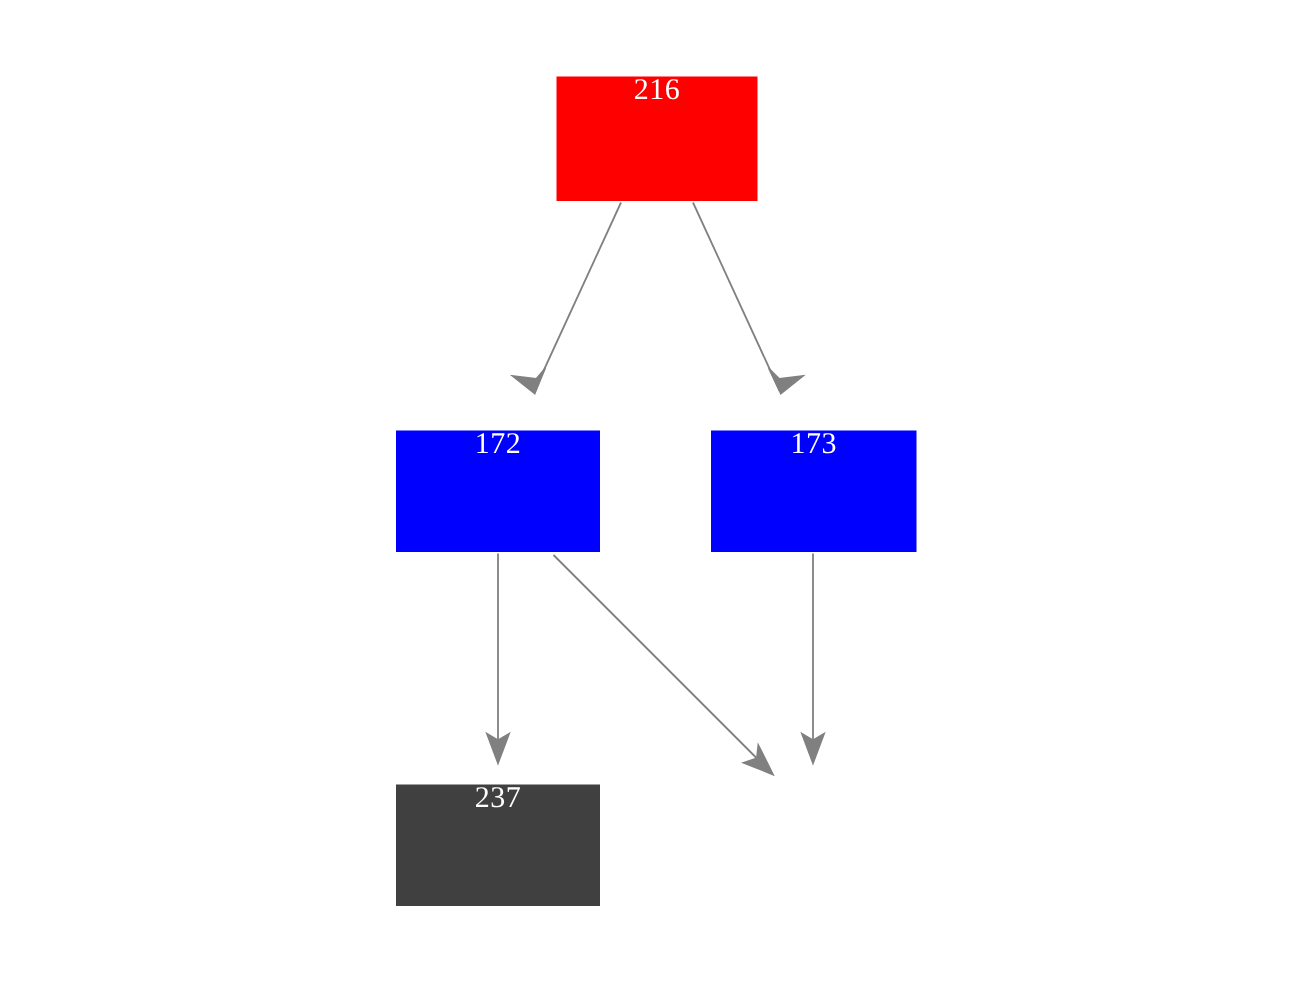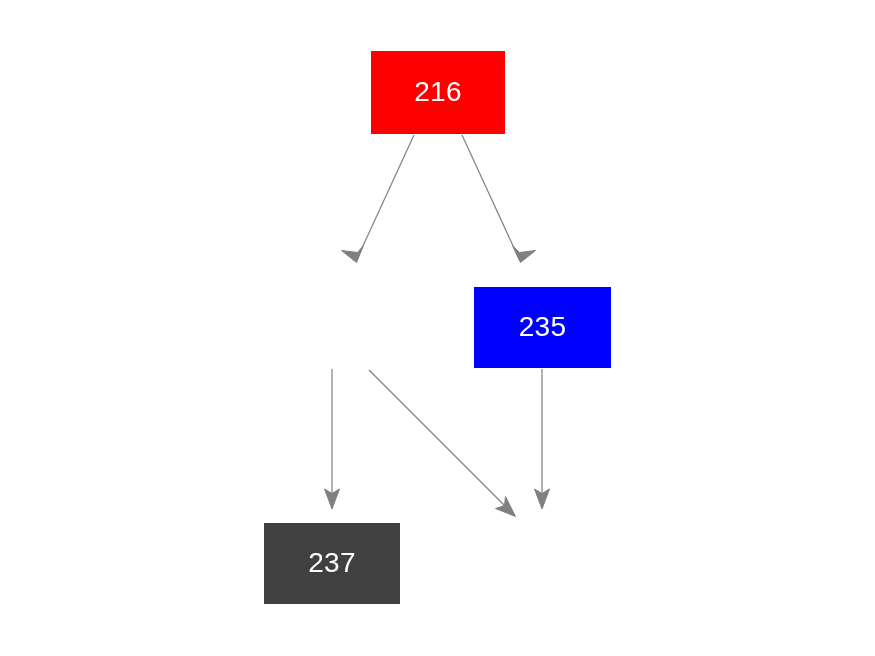--- a/index.html
+++ b/index.html
@@ -22,26 +22,25 @@
   #edge-layer {
     position: absolute;
     left: 0;
     top: 0;
     width: 875px;
     height: 656px;
   }
   .graph-node {
     position: absolute;
     display: flex;
-    align-items: center;
     justify-content: center;
     box-sizing: border-box;
     color: #ffffff;
-    font-family: Liberation Sans, sans-serif;
-    font-size: 28px;
+    font-family: Liberation Serif, serif;
+    font-size: 20px;
     font-weight: normal;
     line-height: 1;
     letter-spacing: 0.3px;
     user-select: none;
   }
   .node-label {
     display: block;
     transform: translateY(-1px);
   }
 </style>
@@ -76,23 +75,26 @@
       <path d="M542,369 L542,496" fill="none" stroke="#808080" stroke-width="1.2"></path>
       <polygon points="542,509 534.5,489 542,493.5 549.5,489" fill="#808080" stroke="#808080" stroke-width="1"></polygon>
     </g>
 
   </svg>
 
   <div class="graph-node" style="left:371px; top:51px; width:134px; height:83px; background:#fe0000;">
     <span class="node-label">216</span>
   </div>
 
+  <div class="graph-node" style="left:264px; top:287px; width:136px; height:81px; background:#0000fe;">
+    <span class="node-label">172</span>
+  </div>
 
   <div class="graph-node" style="left:474px; top:287px; width:137px; height:81px; background:#0000fe;">
-    <span class="node-label">235</span>
+    <span class="node-label">173</span>
   </div>
 
   <div class="graph-node" style="left:264px; top:523px; width:136px; height:81px; background:#404040;">
     <span class="node-label">237</span>
   </div>
 
 
 </div>
 
 </body></html>

